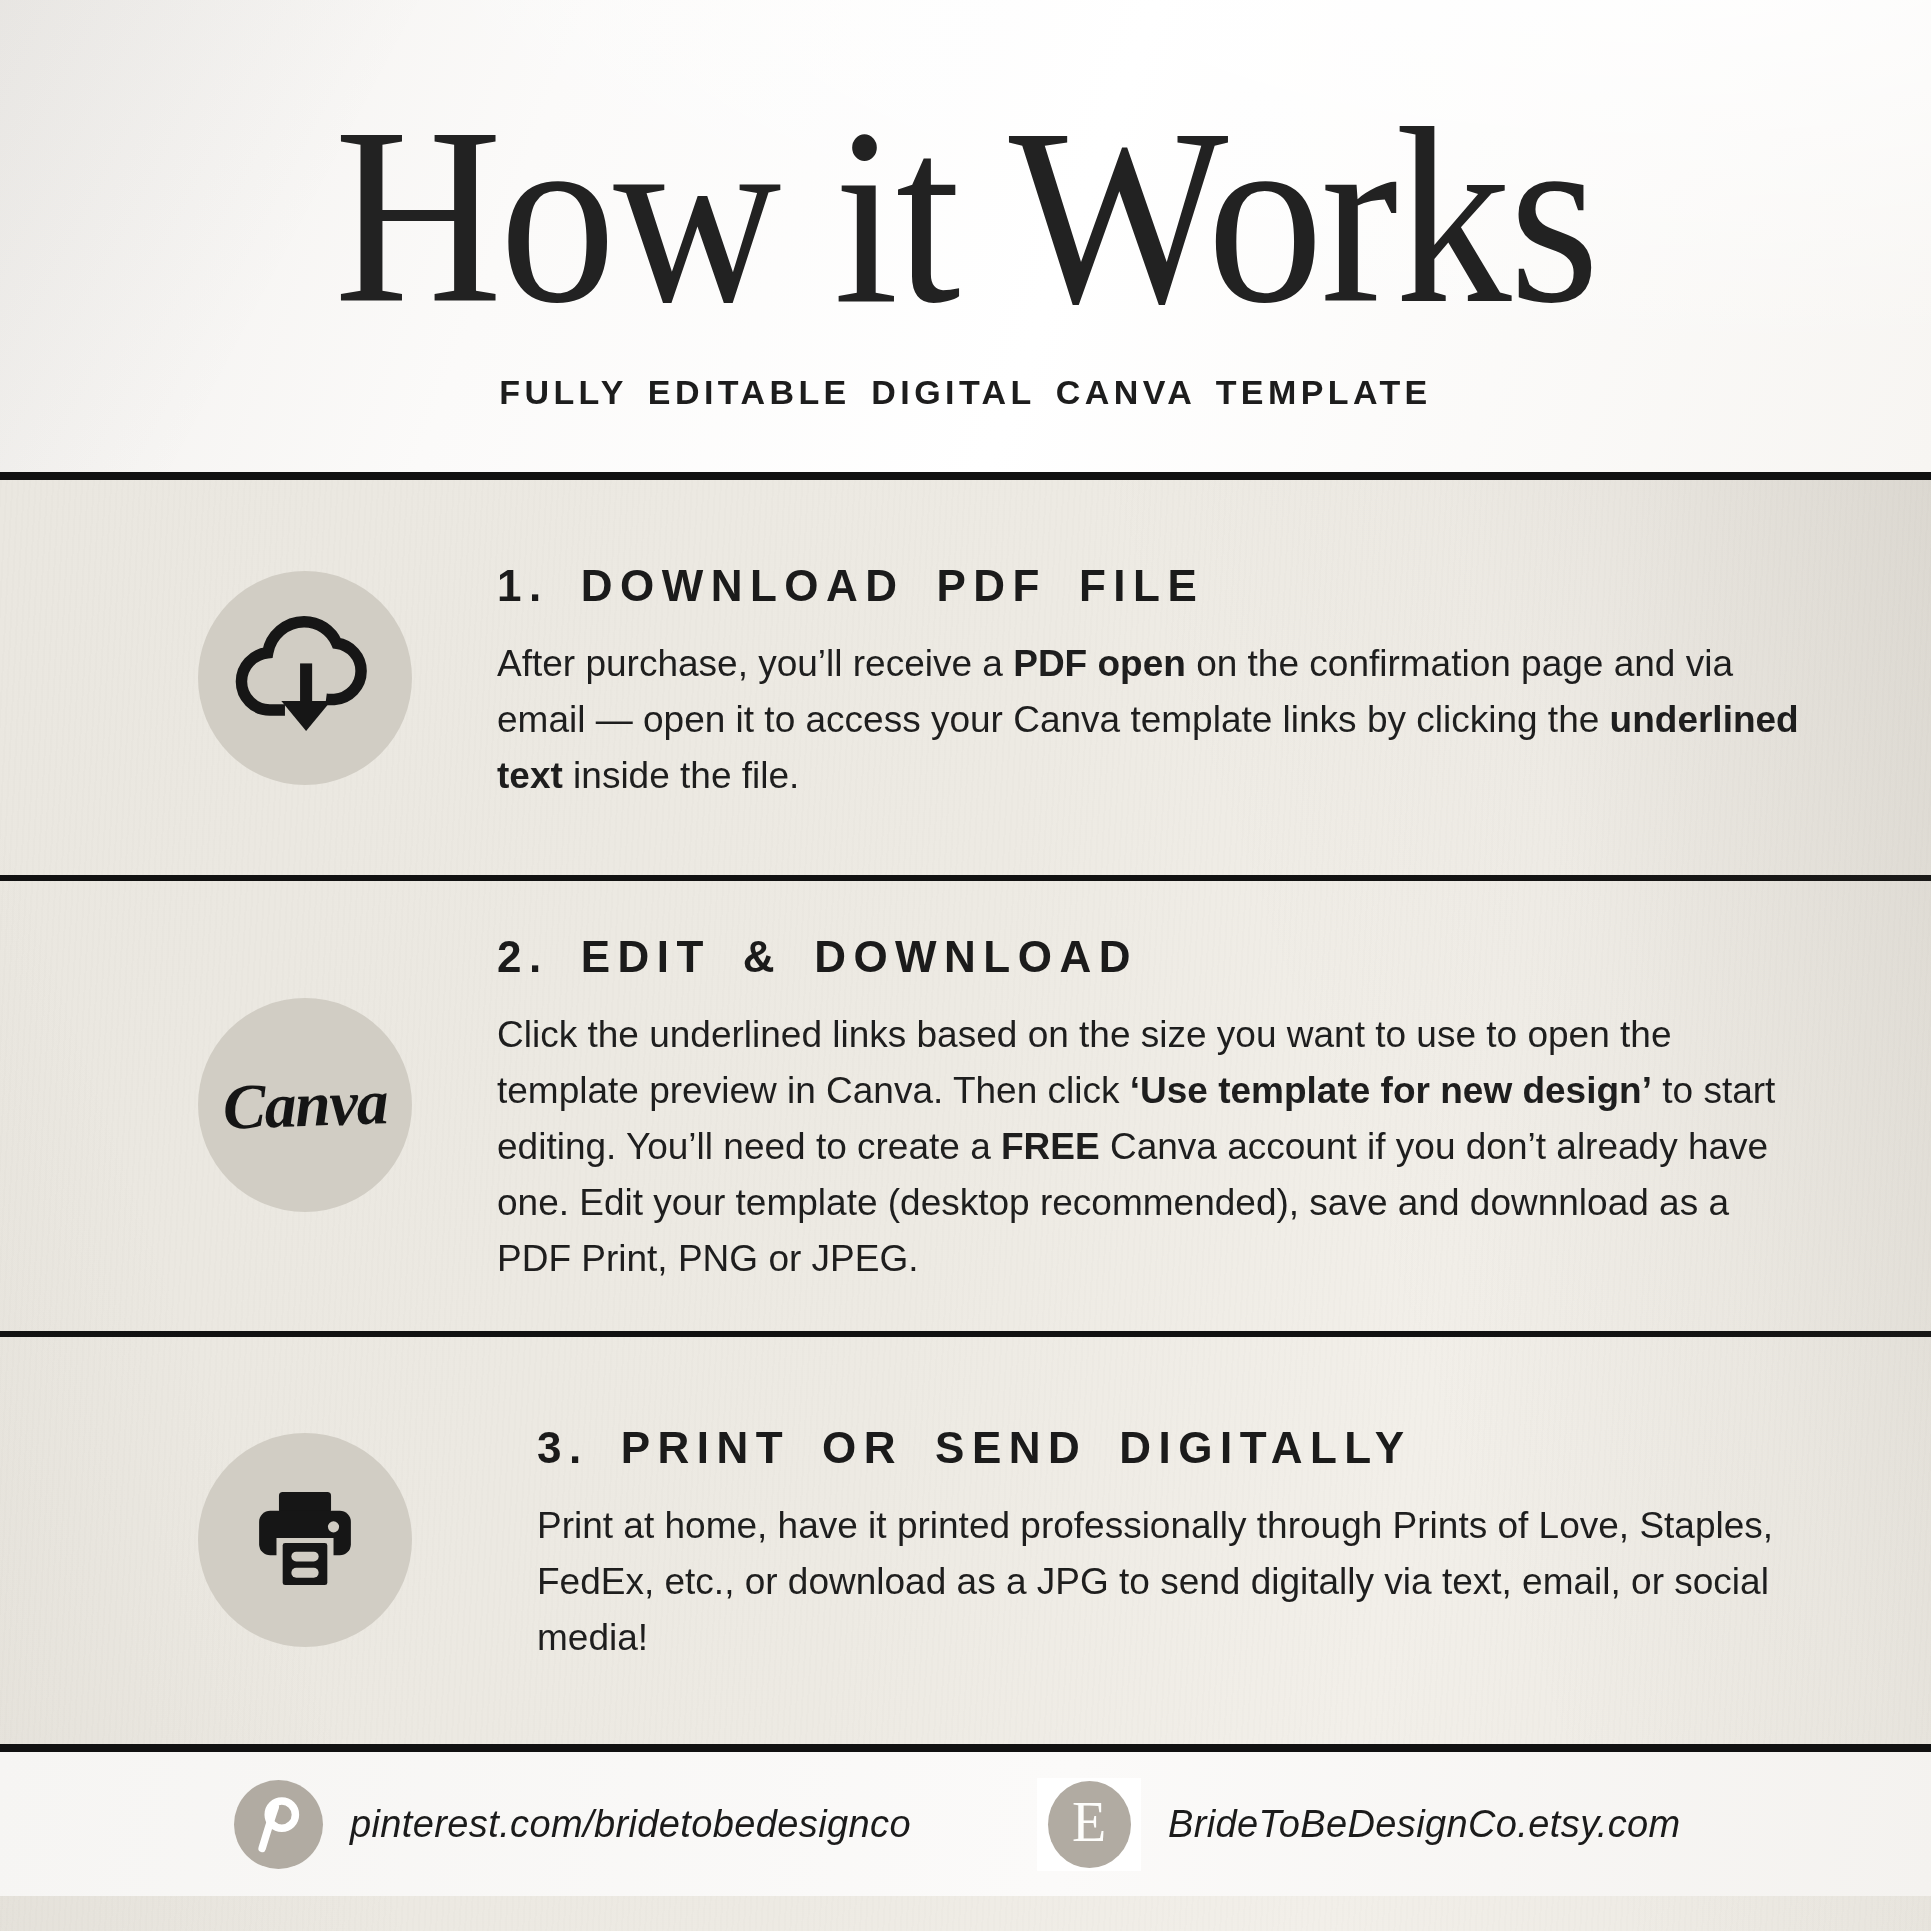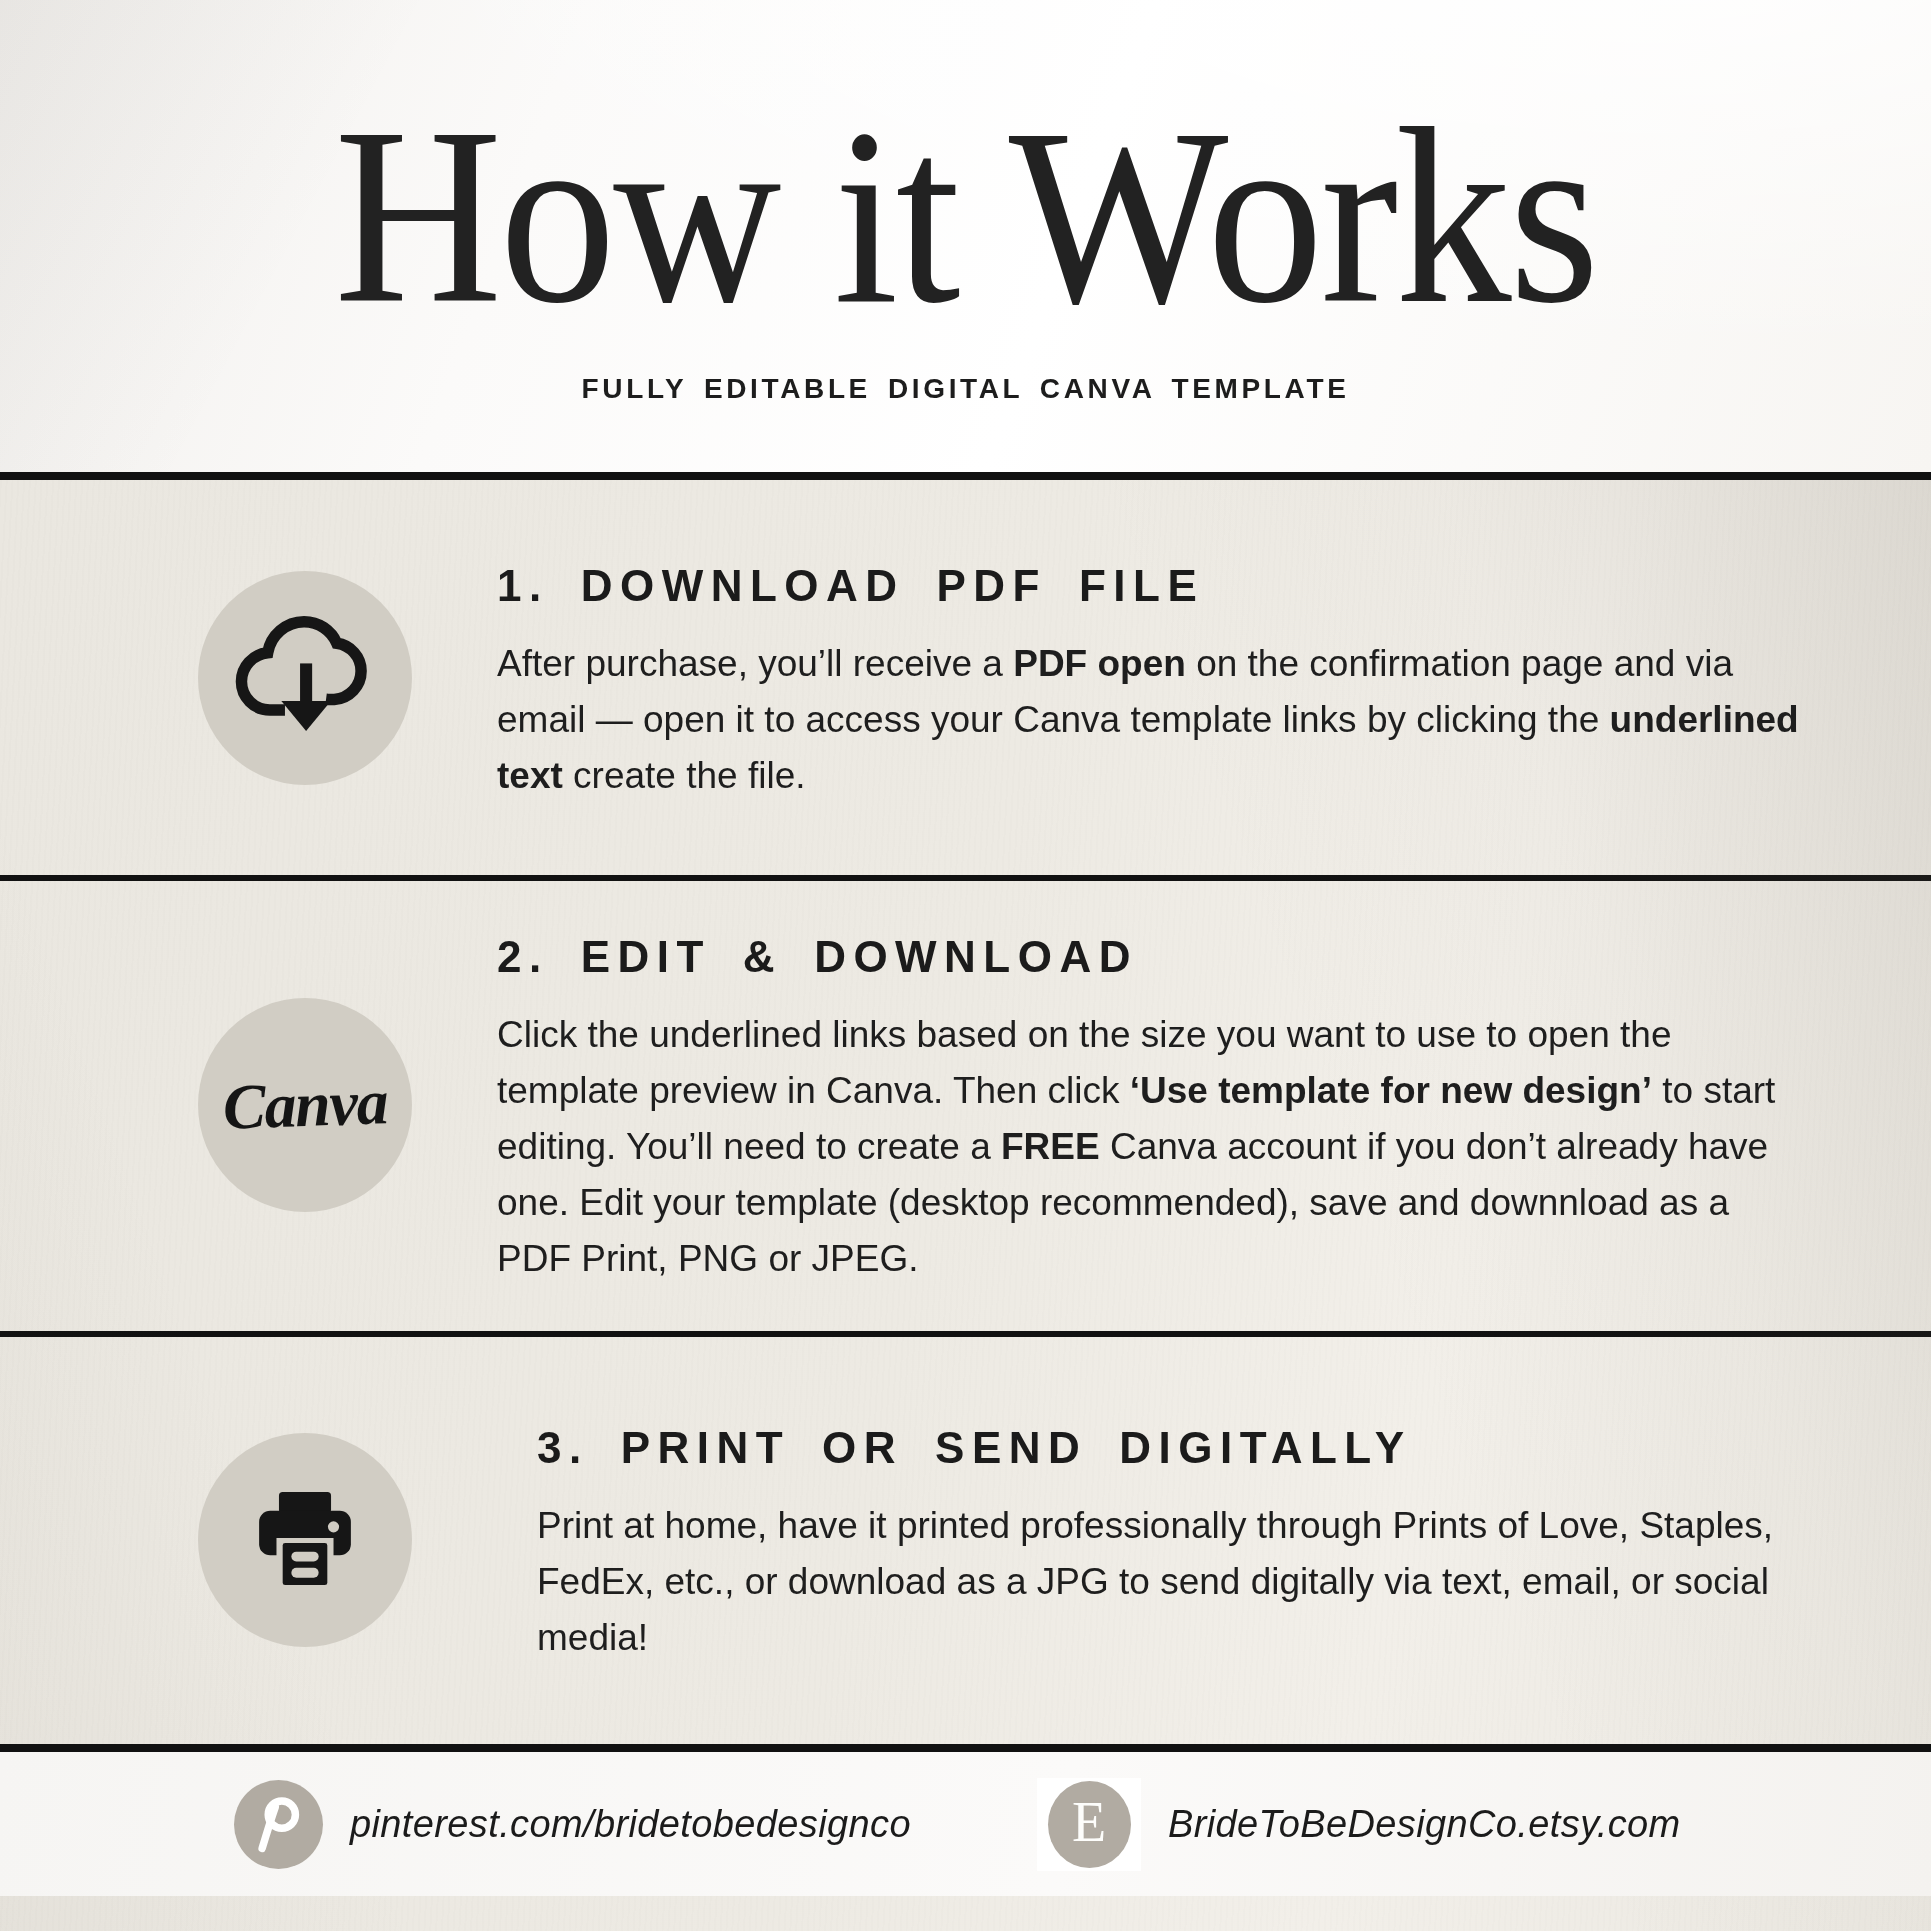--- a/index.html
+++ b/index.html
@@ -17,21 +17,21 @@
   
   .top{position:absolute;top:0;left:0;right:0;height:472px;
        background:linear-gradient(110deg,#f1efec 0%,#fbfaf9 28%,#ffffff 55%,#f7f5f2 100%);}
   .top::before{content:"";position:absolute;inset:0;pointer-events:none;
        background:linear-gradient(118deg,rgba(60,55,48,0.05) 0%,rgba(60,55,48,0) 20%),
                   radial-gradient(ellipse at 86% -10%, rgba(255,255,255,0.9) 0%, rgba(255,255,255,0) 55%);}
   .main-title{position:absolute;top:71px;left:0;width:100%;margin:0;text-align:center;
        font-family:"Liberation Serif",serif;font-weight:400;font-size:253px;line-height:290px;
        letter-spacing:-0.012em;color:#222;transform:scaleX(0.92);}
   .subtitle{position:absolute;top:373px;left:0;width:100%;text-align:center;
-       font-weight:700;font-size:28px;letter-spacing:0.13em;word-spacing:0.2em;color:#1d1d1d;}
+       font-weight:700;font-size:34px;letter-spacing:0.13em;word-spacing:0.2em;color:#1d1d1d;}
 
   
   .divider{position:absolute;left:0;right:0;background:var(--divider);}
   .d1{top:472px;height:7.7px;}
   .d4{top:1744px;height:8.7px;}
 
   
   .middle{position:absolute;top:480px;left:0;right:0;height:1524px;
        background:linear-gradient(102deg,#eae7e0 0%,#edeae3 48%,#f2efe9 72%,#ebe8e1 100%);}
   .middle::before{content:"";position:absolute;inset:0;pointer-events:none;opacity:.6;
@@ -86,21 +86,21 @@
         <span>
           <svg width="145" height="145" viewBox="0 0 120 120" aria-hidden="true">
             <path d="M 43 88.5 H 30.5 C 17.5 88.5 7 78 7 65 C 7 52.6 16.5 42.5 28.7 41.2 C 31.2 26.7 43.8 15.5 58.8 15.5 C 70.9 15.5 81.3 22.6 85.9 33.3 C 97.2 34.8 106 44.5 106 56.2 C 106 68.7 96.2 79 83.8 79.8 C 81.6 79.9 79.3 80 77 79.7" fill="none" stroke="#161616" stroke-width="9.5"></path>
             <rect x="55.5" y="50" width="10" height="34" fill="#161616"></rect>
             <polygon points="40,81 81,81 60.5,106" fill="#161616"></polygon>
           </svg>
         </span>
       </div>
       <div class="step-text">
         <h2 class="step-heading">1. DOWNLOAD PDF FILE</h2>
-        <p class="step-body"><span>After purchase, you’ll receive a </span><b>PDF open</b><span> on the confirmation page and via email — open it to access your Canva template links by clicking the </span><b>underlined text</b><span> create the file.</span></p>
+        <p class="step-body"><span>After purchase, you’ll receive a </span><b>PDF open</b><span> on the confirmation page and via email — open it to access your Canva template links by clicking the </span><b>underlined text</b><span> inside the file.</span></p>
       </div>
     </section>
 
     <div class="divider" style="top:395px;height:5.8px;"></div>
 
     <section class="step step-2">
       <div class="icon-circle">
         <span class="canva-word">Canva</span>
       </div>
       <div class="step-text">

